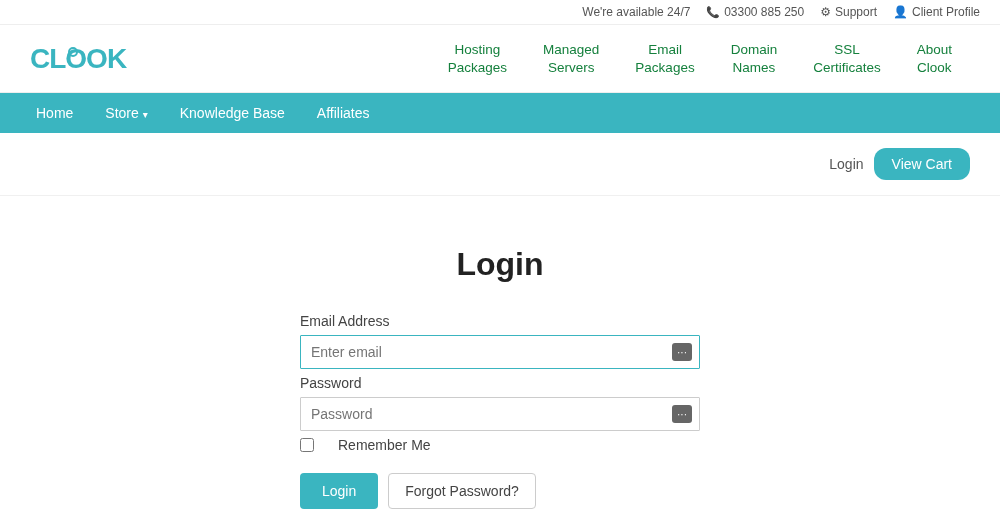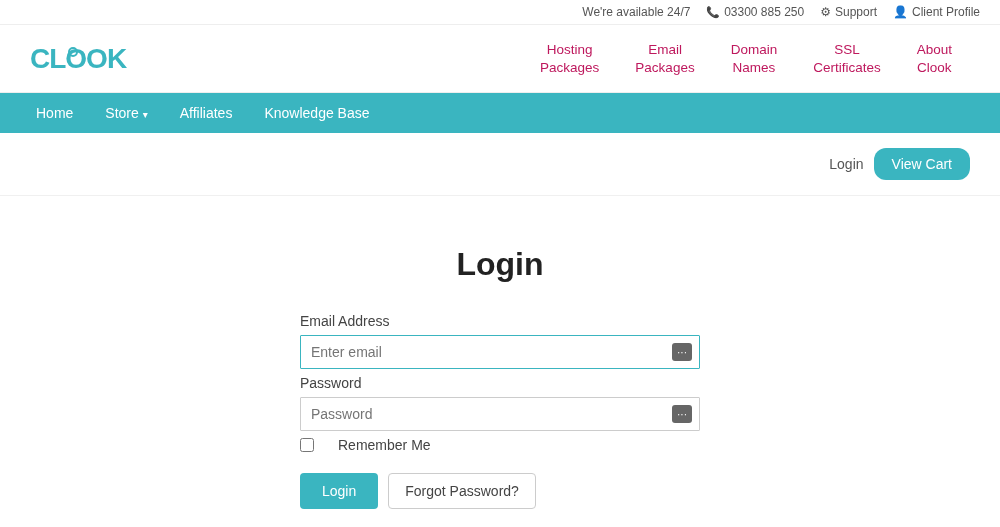--- a/index.html
+++ b/index.html
@@ -37,21 +37,21 @@
     }
     .nav-items {
       display: flex;
       gap: 0;
       list-style: none;
     }
     .nav-items li a {
       display: block;
       text-align: center;
       padding: 6px 18px;
-      color: #be185d;
+      color: #15803d;
       text-decoration: none;
       font-size: 13.5px;
       line-height: 1.3;
     }
 
     
     .secondary-nav {
       background: #3ab5c0;
       display: flex;
       align-items: flex-start;
@@ -229,42 +229,45 @@
 
 <nav class="main-nav">
   <a class="logo" href="#">
     CL<span style="color:#3ab5c0; font-weight:900; position:relative;">O<span style="position:absolute;top:4px;left:3px;width:10px;height:10px;border-radius:50%;border:2px solid #3ab5c0;background:transparent;"></span></span>OK
   </a>
   <ul class="nav-items">
     <li>
       <a href="#">Hosting<br>Packages</a>
     </li>
     <li>
+      <a href="#">Managed<br>Servers</a>
+    </li>
+    <li>
       <a href="#">Email<br>Packages</a>
     </li>
     <li>
       <a href="#">Domain<br>Names</a>
     </li>
     <li>
       <a href="#">SSL<br>Certificates</a>
     </li>
     <li>
       <a href="#">About<br>Clook</a>
     </li>
   </ul>
 </nav>
 
 <nav class="secondary-nav">
   <a href="#">Home</a>
   <a href="#" class="store-item">
     <span>Store</span>
     <span class="chevron">▾</span>
   </a>
+  <a href="#">Knowledge Base</a>
   <a href="#">Affiliates</a>
-  <a href="#">Knowledge Base</a>
 </nav>
 
 <div class="action-bar">
   <a class="login-link" href="#">Login</a>
   <button class="view-cart-btn">View Cart</button>
 </div>
 
 <section class="login-section">
   <div class="login-heading">
     <h1>Login</h1>

